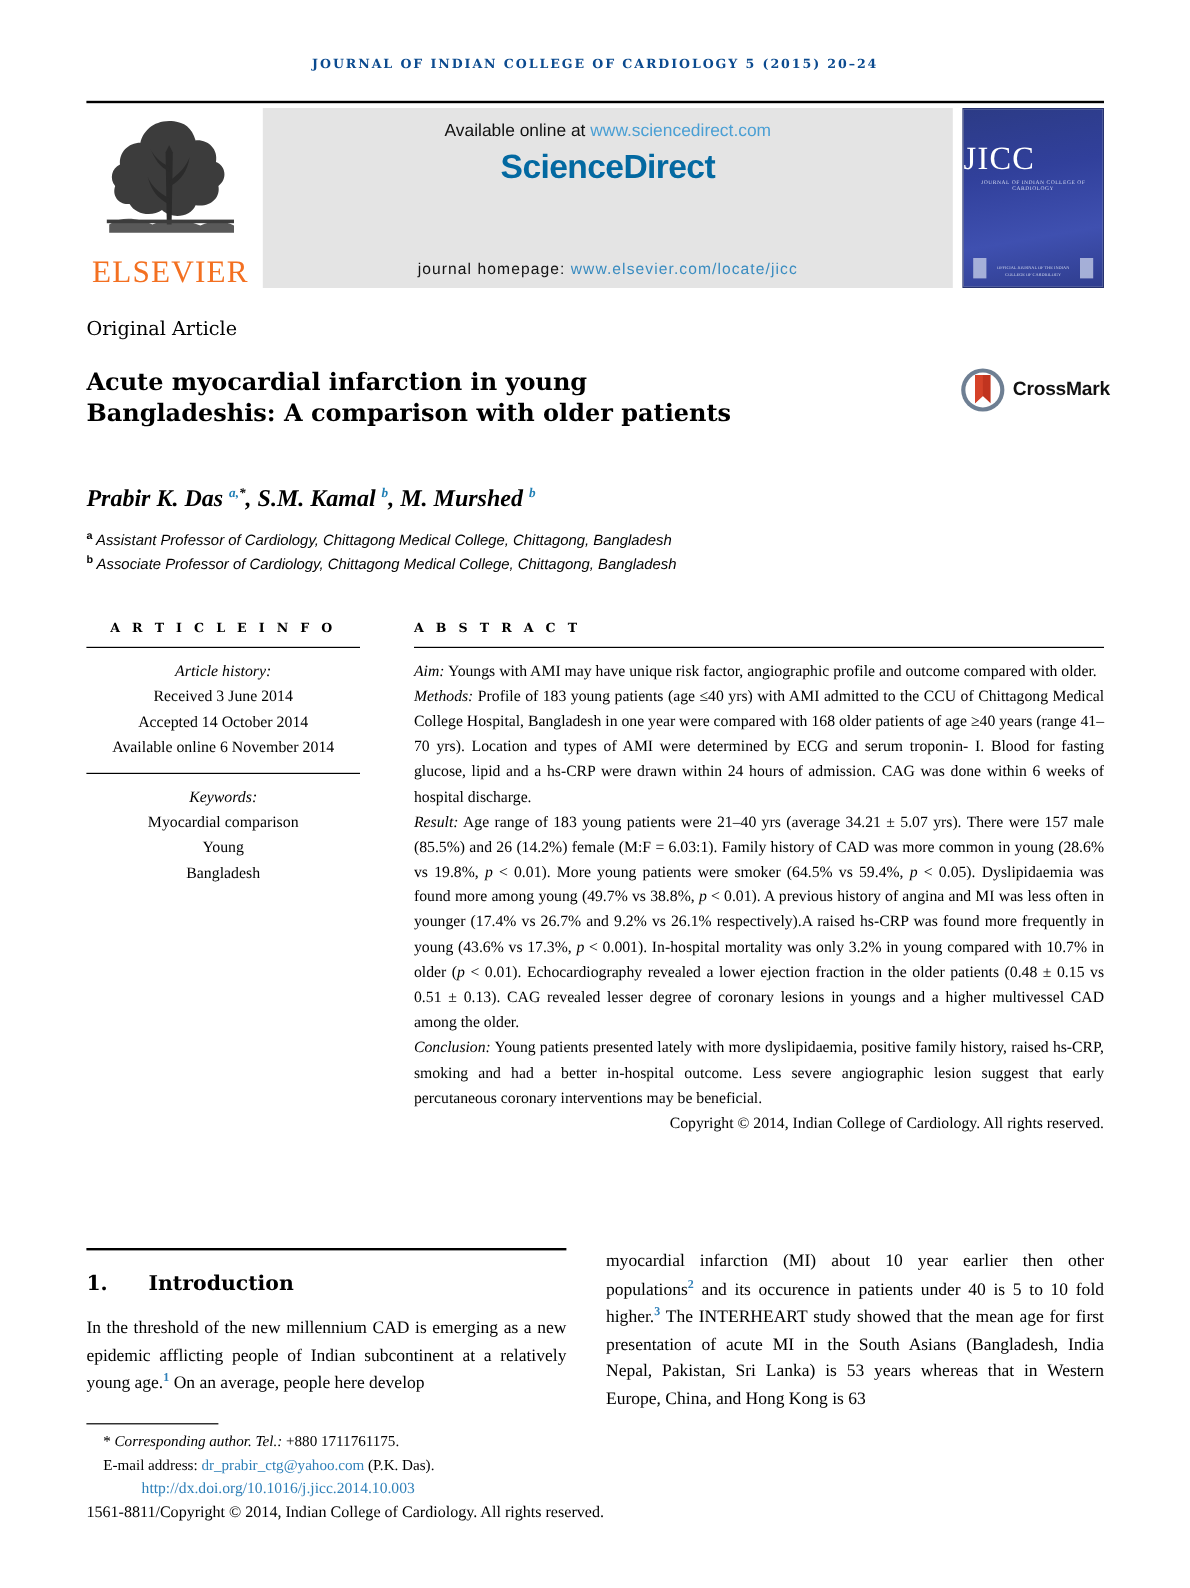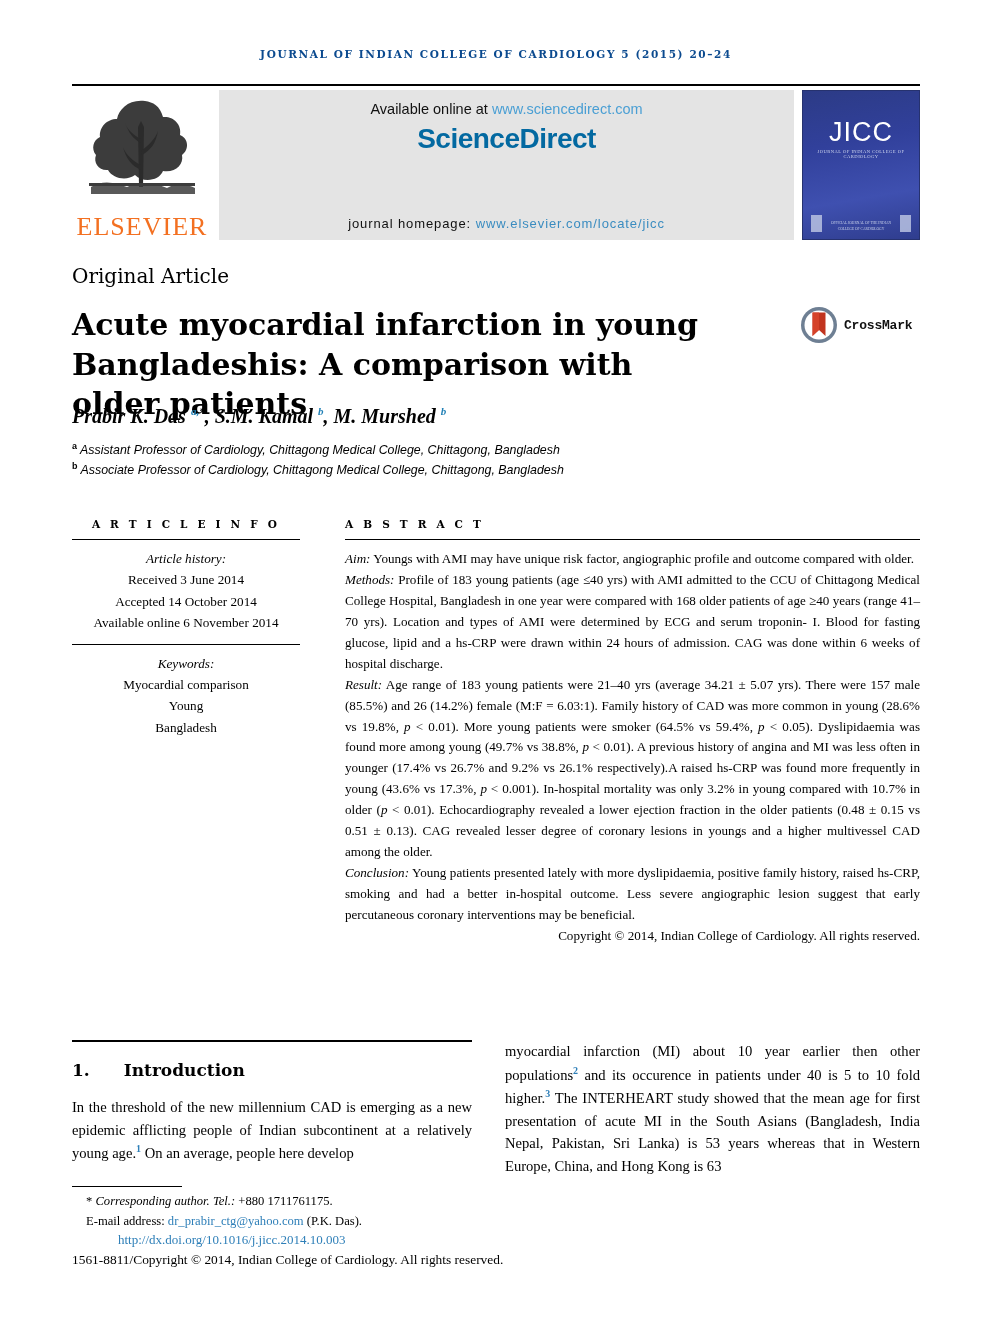--- a/index.html
+++ b/index.html
@@ -106,23 +106,22 @@
     width: 118px;
     flex: 0 0 118px;
     background: linear-gradient(170deg, #2c3b86 0%, #31409b 35%, #3f50b0 70%, #2f3d8e 100%);
     position: relative;
     border: 1px solid #26326f;
     box-sizing: border-box;
   }
   .cover-title {
     position: absolute;
     left: 0; right: 0; top: 26px;
-    text-align: center;
     color: #fff;
-    font-family: Liberation Sans, sans-serif;
+    font-family: Liberation Serif, serif;
     font-size: 27px;
     letter-spacing: 1px;
   }
   .cover-sub {
     position: absolute;
     left: 0; right: 0; top: 58px;
     text-align: center;
     color: #cfd6ef;
     font-family: "Liberation Serif", serif;
     font-size: 4.6px;
@@ -147,46 +146,46 @@
     line-height: 1.5;
     flex: 1 1 auto;
     padding: 0 4px;
   }
 
   
   .art-type {
     position: absolute;
     left: 72px; top: 264px;
     font-family: "DejaVu Serif", serif;
-    font-size: 20px;
+    font-size: 16px;
     font-weight: 400;
     color: #000;
   }
   .title {
     position: absolute;
     left: 72px; top: 305px;
     width: 640px;
     font-family: "DejaVu Serif", serif;
     font-weight: 700;
-    font-size: 30px;
+    font-size: 20px;
     line-height: 1.32;
     color: #000;
   }
   .crossmark {
     position: absolute;
     left: 800px; top: 306px;
     display: flex;
     align-items: center;
     gap: 6px;
   }
   .cm-badge { display:block; }
   .cm-text {
-    font-family: Liberation Mono, monospace;
-    font-weight: 700;
-    font-size: 13px;
+    font-family: Liberation Sans, sans-serif;
+    font-weight: 700;
+    font-size: 16px;
     color: #111;
     letter-spacing: -0.2px;
   }
 
   
   .authors {
     position: absolute;
     left: 72px; top: 405px;
     font-family: "Liberation Serif", serif;
     font-style: italic;

